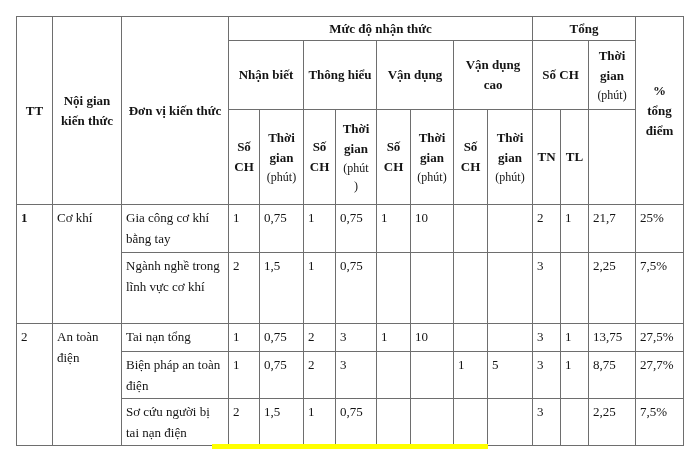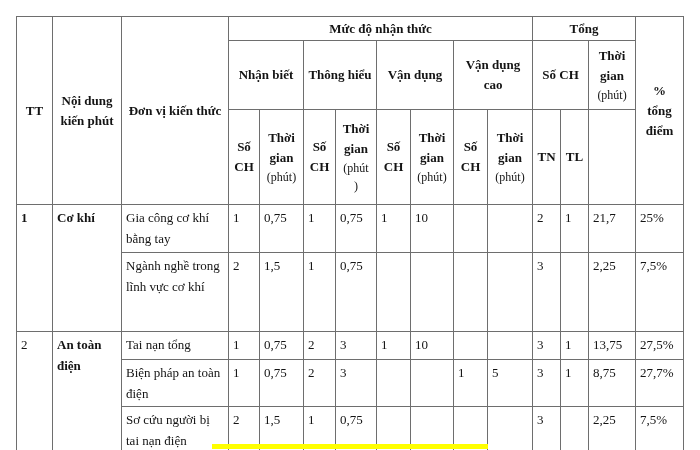--- a/index.html
+++ b/index.html
@@ -17,27 +17,27 @@
   .spec th{
     font-weight:bold;font-size:13px;line-height:20px;
     vertical-align:middle;padding:1px 2px;
   }
   .spec td{
     font-size:13px;line-height:21px;
     vertical-align:top;text-align:left;padding:2px 4px;
   }
   .tt{font-weight:bold;padding-left:6px;}
   .tt.reg{font-weight:normal;}
-  .topic{font-weight:bold;text-align:justify;}
+  .topic{font-weight:normal;text-align:justify;}
   .unit{text-align:justify;}
   .tgl{display:block;}
   .phut{display:block;font-weight:normal;font-size:12px;line-height:18px;}
   .prewrap{white-space:pre-line;}
   tr.hA{height:24px;} tr.hB{height:69px;} tr.hC{height:95px;}
-  tr.r1{height:48px;} tr.r2{height:79px;} tr.r3{height:28px;}
+  tr.r1{height:48px;} tr.r2{height:71px;} tr.r3{height:28px;}
   tr.r4{height:45px;font-family:Liberation Serif, serif;} tr.r5{height:46px;margin-left:20px;}
   .highlight-bar{
     position:absolute;left:212px;top:444px;width:276px;height:5px;
     background:#ffff00;
   }
 </style>
 </head>
 <body>
 
 <table class="spec">
@@ -55,21 +55,21 @@
       <col style="width:45px">
     <col style="width:28px">
       <col style="width:28px">
       <col style="width:47px">
     <col style="width:48px">
   </colgroup>
 
   <tbody>
       <tr class="hA">
     <th rowspan="3">TT</th>
-    <th rowspan="3">Nội dung kiến phút</th>
+    <th rowspan="3">Nội gian kiến thức</th>
     <th rowspan="3">Đơn vị kiến thức</th>
     <th colspan="8">Mức độ nhận thức</th>
     <th colspan="3">Tổng</th>
     <th rowspan="3" class="prewrap">%
 tổng
 điểm</th>
   </tr>
 
   <tr class="hB">
     <th colspan="2">Nhận biết</th>

